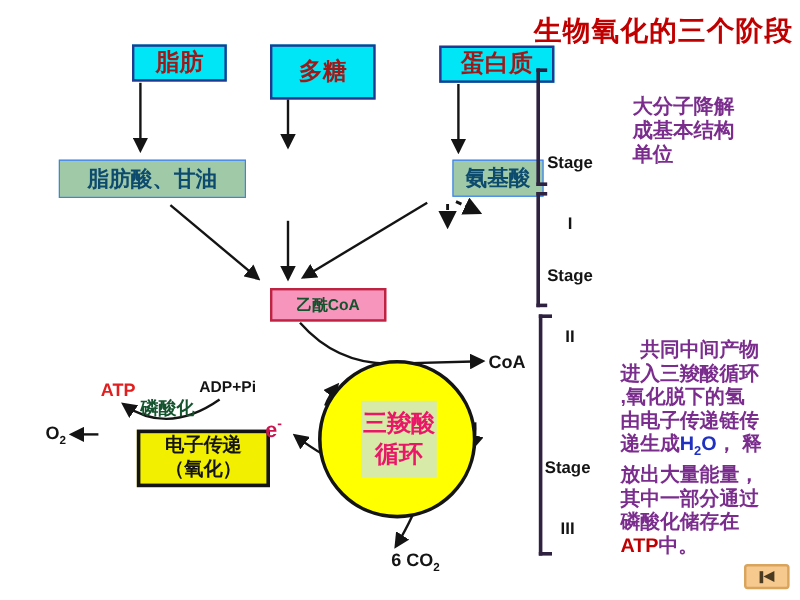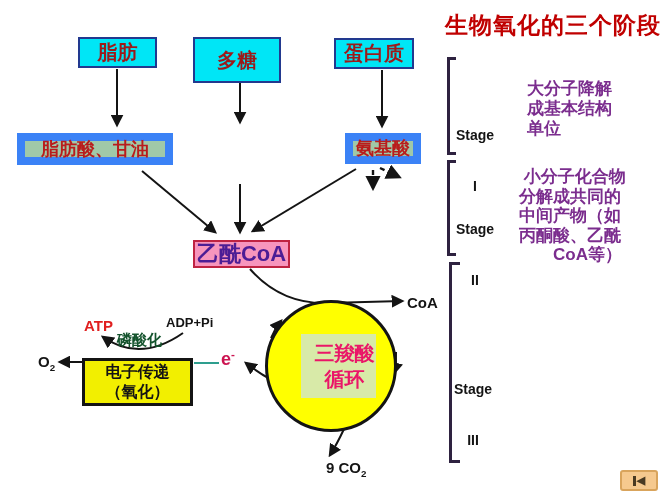--- a/index.html
+++ b/index.html
@@ -2,25 +2,25 @@
 <html><head>
 <meta charset="utf-8">
 <style>
   html,body { margin:0; padding:0; background:#fff; }
   #canvas {
     position:relative; width:667px; height:500px; background:#ffffff;
     overflow:hidden; font-family:"Liberation Sans", sans-serif; font-weight:bold;
   }
   .box {
     position:absolute; display:flex; align-items:center; justify-content:center;
-    text-align:center; font-weight:bold; box-sizing:border-box; white-space:pre-wrap; line-height:1.25;
+    text-align:center; font-weight:bold; box-sizing:border-box; white-space:pre-wrap; line-height:1.25;margin-left:32px;
   }
   .cyan  { background:#00e6f6; border:2px solid #22398f; color:#9c1a1a; font-size:20px; }
-  .green { background:#a0c9a8; border:8px solid #3b82f6; color:#b91c1c;font-family:Liberation Serif, serif; }
-  .pink  { background:#f795bd; border:2px solid #bf2342; color:#4c1d95; font-size:22px;text-align:right; }
+  .green { background:#a0c9a8; border:1px solid #3b82f6; color:#0c4a6e;font-family:Liberation Serif, serif; }
+  .pink  { background:#f795bd; border:2px solid #bf2342; color:#14532d; font-size:13px;text-align:right; }
   .ybox  { background:#f2ef00; border:3px solid #141414; color:#141414; font-size:16px; }
   .circle{ position:absolute; background:#ffff00; border:3px solid #141414; border-radius:50%; box-sizing:border-box; }
   .tcasq {
     position:absolute; background:#d8eaa8; display:flex; align-items:center; justify-content:center;
     text-align:center; color:#ea1668; font-size:20px; line-height:1.3; white-space:pre-wrap;
   }
   .lbl { position:absolute; white-space:nowrap;text-align:right; }
   .title { color:#c00000; font-size:23px; letter-spacing:1px; }
   .stage-lbl { position:absolute; text-align:center; color:#141414; font-size:14px; line-height:17px; white-space:pre-wrap; }
   .desc { position:absolute; color:#7b2d8e; white-space:pre-wrap; }
@@ -68,41 +68,41 @@
       <path d="M82,362 L60,362" marker-end="url(#ah)"></path>
       <path d="M183,333 Q140,363 103,337" marker-end="url(#ah)"></path>
       <path d="M344,429 Q337,444 330,455" marker-end="url(#ah)"></path>
     </g>
   </svg>
 
   <div class="lbl title" style="left:445px; top:10px;">生物氧化的三个阶段</div>
 
   <div class="box cyan" style="left:78px;  top:37px; width:79px; height:31px;">脂肪</div>
   <div class="box cyan" style="left:193px; top:37px; width:88px; height:46px;">多糖</div>
-  <div class="box cyan" style="left:334px; top:38px; width:80px; height:31px;">蛋白质</div>
+  <div class="box cyan" style="left:334px; top:38px; width:96px; height:31px;">蛋白质</div>
 
   <div class="box green" style="left:17px;  top:133px; width:156px; height:32px; font-size:18px;">脂肪酸、甘油</div>
   <div class="box green" style="left:345px; top:133px; width:76px; height:31px; font-size:18px;">氨基酸</div>
 
   <div class="box pink" style="left:193px; top:240px; width:97px; height:28px;">乙酰CoA</div>
 
   <div class="circle" style="left:265px; top:300px; width:132px; height:132px;"></div>
-  <div class="tcasq" style="left:301px; top:334px; width:63px; height:64px;padding-left:12px;">三羧酸
+  <div class="tcasq" style="left:301px; top:334px; width:63px; height:64px;">三羧酸
 循环</div>
 
   <div class="box ybox" style="left:82px; top:358px; width:111px; height:48px;">电子传递
 （氧化）</div>
 
   <div class="lbl" style="left:84px;  top:317px; font-size:15px; color:#e02020;">ATP</div>
   <div class="lbl" style="left:166px; top:315px; font-size:13px; color:#141414;">ADP+Pi</div>
   <div class="lbl" style="left:117px; top:331px; font-size:15px; color:#14532d;">磷酸化</div>
   <div class="lbl" style="left:38px; top:353px; font-size:15px; color:#141414;"><span>O</span><sub>2</sub></div>
   <div class="lbl" style="left:221px; top:347px; font-size:18px; color:#cc1450;"><span>e</span><sup>-</sup></div>
   <div class="lbl" style="left:407px; top:294px; font-size:15px; color:#141414;">CoA</div>
-  <div class="lbl" style="left:326px; top:459px; font-size:15px; color:#141414;"><span>9 CO</span><sub>2</sub></div>
+  <div class="lbl" style="left:326px; top:459px; font-size:15px; color:#141414;"><span>6 CO</span><sub>2</sub></div>
 
   <div class="bracket" style="left:447px; top:57px;  width:9px;  height:98px;"></div>
   <div class="bracket" style="left:447px; top:160px; width:9px;  height:96px;"></div>
   <div class="bracket" style="left:449px; top:262px; width:11px; height:201px;"></div>
 
   <div class="stage-lbl" style="left:452px; top:93px; width:46px;">
     <div>Stage</div>
     <div>I</div>
   </div>
   <div class="stage-lbl" style="left:452px; top:187px; width:46px;">
@@ -110,24 +110,28 @@
     <div>II</div>
   </div>
   <div class="stage-lbl" style="left:450px; top:347px; width:46px;">
     <div>Stage</div>
     <div>III</div>
   </div>
 
   <div class="desc s1" style="left:527px; top:79px;">大分子降解
 成基本结构
 单位</div>
-  <div class="desc s2" style="left:519px; top:167px;"> 小分子化合物
-分解成共同的
-中间产物（如
-丙酮酸、乙酰
-　　CoA等）</div>
+  <div class="desc s3" style="left:517px; top:283px;"><span>　共同中间产物
+进入三羧酸循环
+,氧化脱下的氢
+由电子传递链传
+递生成</span><span class="blue"><span>H</span><sub>2</sub><span>O</span></span><span>， 释
+放出大量能量，
+其中一部分通过
+磷酸化储存在
+</span><span class="red">ATP</span><span>中。</span></div>
 
   <div class="navbtn">
     <span class="bar"></span>
     <span class="tri">◀</span>
   </div>
 
 </div>
 
 </body></html>

